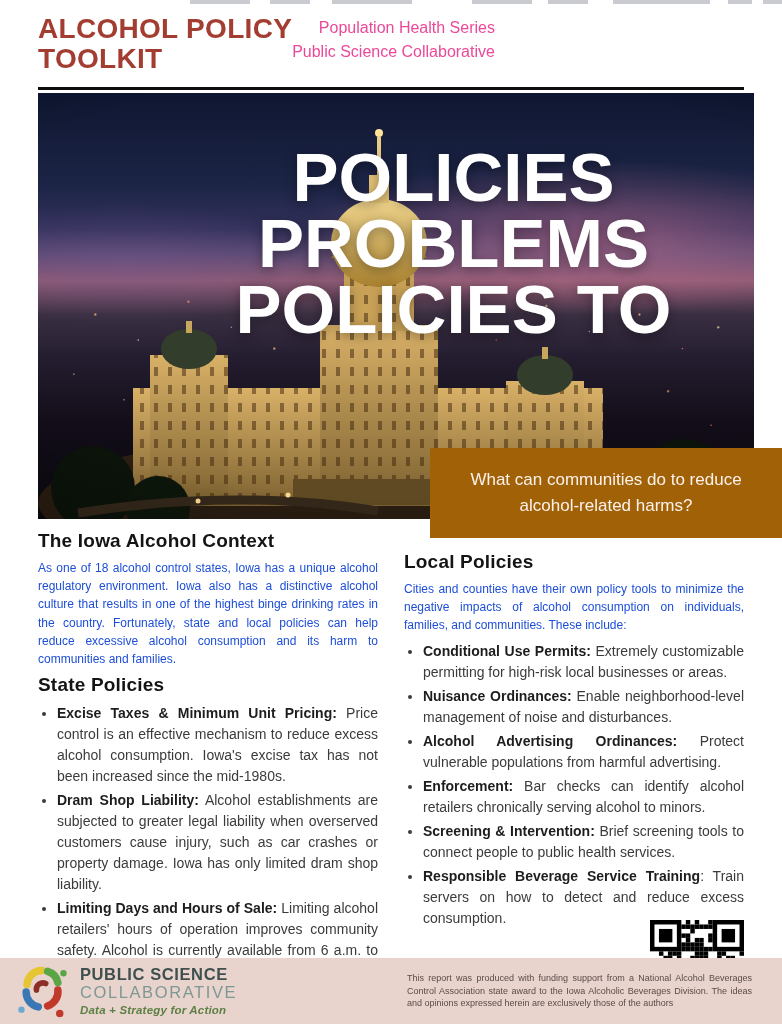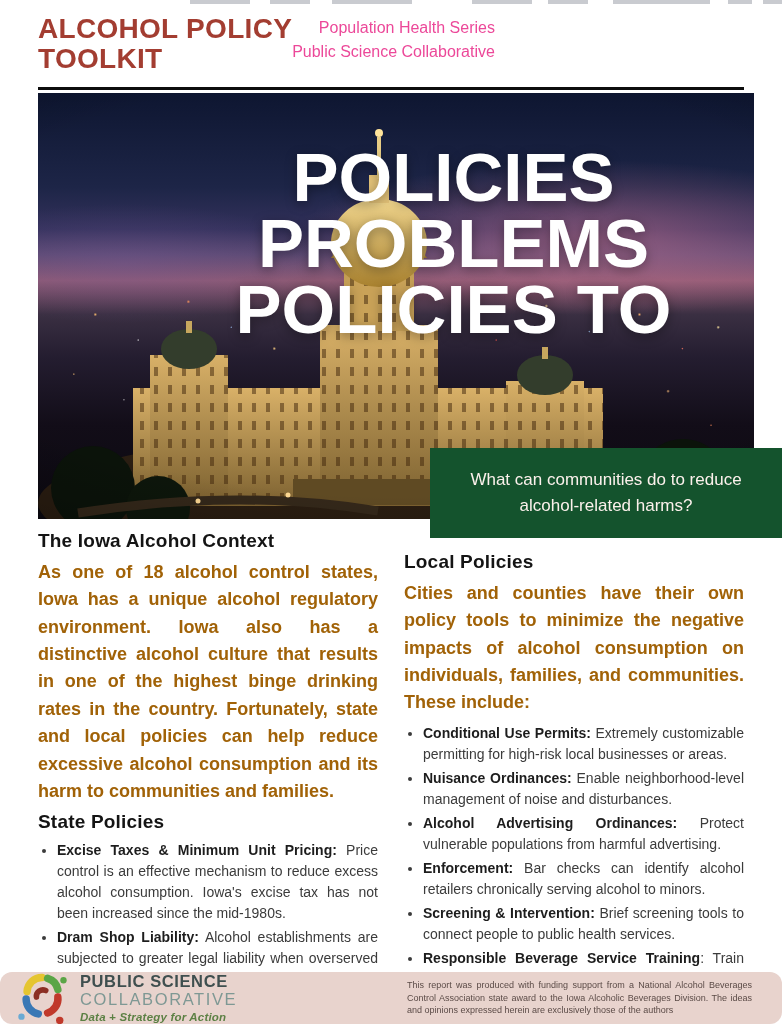--- a/index.html
+++ b/index.html
@@ -49,43 +49,43 @@
     radial-gradient(3px 3px at 18% 86%, rgba(255,200,130,.8), transparent 60%),
     radial-gradient(2px 2px at 75% 88%, rgba(255,220,160,.7), transparent 60%);}
   .capitol{position:absolute;left:0;top:0;width:716px;height:426px;}
   .vignette{position:absolute;inset:0;background:radial-gradient(120% 90% at 50% 45%, transparent 55%, rgba(0,0,0,.45) 100%);}
 
   .hero-title{position:absolute;top:52px;right:8px;width:585px;text-align:center;
       font-weight:bold;font-size:69px;line-height:.96;color:#ffffff;letter-spacing:0;
       text-shadow:0 3px 12px rgba(0,0,0,.35);}
 
   
-  .callout{position:absolute;left:430px;top:448px;width:352px;height:90px;background:#14532d;
+  .callout{position:absolute;left:430px;top:448px;width:352px;height:90px;background:#a16207;
       display:flex;align-items:center;justify-content:center;text-align:center;
       color:#fcf1ec;font-size:17px;line-height:1.55;padding:16px 22px;box-sizing:border-box;}
 
   
   .content{position:absolute;left:38px;top:524px;width:706px;display:flex;gap:26px;}
   .col{width:340px;}
   .col-right{padding-top:21px;}
   h2{font-size:19px;font-weight:bold;color:#141414;margin:6px 0 7px 0;letter-spacing:.2px;}
-  .body-text{font-size:18px;line-height:1.52;color:#a16207;text-align:justify;margin:0 0 6px 0;font-weight:bold;}
+  .body-text{font-size:12px;line-height:1.52;color:#1d4ed8;text-align:justify;margin:0 0 6px 0;}
   ul.bullets{margin:2px 0 0 0;padding-left:19px;}
   ul.bullets li{font-size:14px;line-height:1.5;color:#3b3b3b;text-align:justify;margin-bottom:3px;}
   ul.bullets b{color:#1d1d1d;}
 
   
   .scan-row{display:flex;align-items:center;margin-top:26px;}
   .scan-text{font-size:15px;line-height:1.35;font-weight:bold;font-style:italic;color:#222;width:178px;}
   .arrow{margin:0 8px 0 4px;flex:none;}
   .qr{flex:none;width:94px;height:94px;margin-top:-36px;margin-left:6px;background:#fff;}
 
   
-  .footer{position:absolute;left:0;bottom:0;width:782px;height:52px;background:#e8d3cd;
-      display:flex;align-items:center;box-sizing:border-box;padding:0 30px 0 14px;border-radius:12px;}
+  .footer{position:absolute;left:0;bottom:0;width:782px;height:66px;background:#e8d3cd;
+      display:flex;align-items:center;box-sizing:border-box;padding:0 30px 0 14px;}
   .logo-swirl{flex:none;width:56px;height:58px;margin-right:10px;}
   .logo-text{line-height:1.08;}
   .logo-l1{font-size:16.5px;font-weight:bold;color:#3f4f4f;letter-spacing:.6px;}
   .logo-l2{font-size:16.5px;font-weight:normal;color:#7e9894;letter-spacing:1.6px;}
   .logo-tag{font-size:11.5px;font-weight:bold;font-style:italic;color:#5c8044;margin-top:2px;letter-spacing:.2px;}
   .disclaimer{margin-left:auto;width:345px;font-size:9px;line-height:1.4;color:#5b4b47;text-align:justify;}
 </style>
 </head>
 <body>
 

